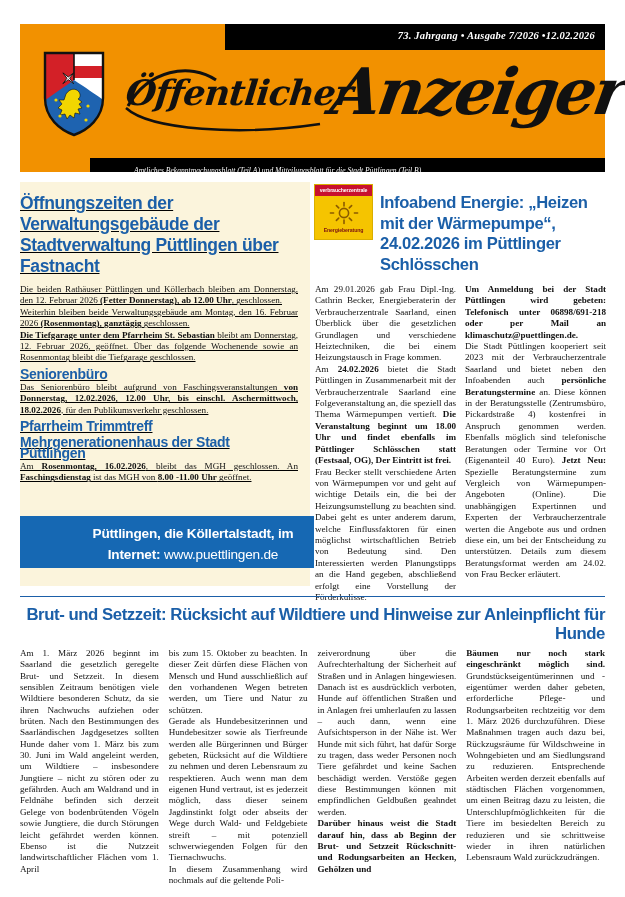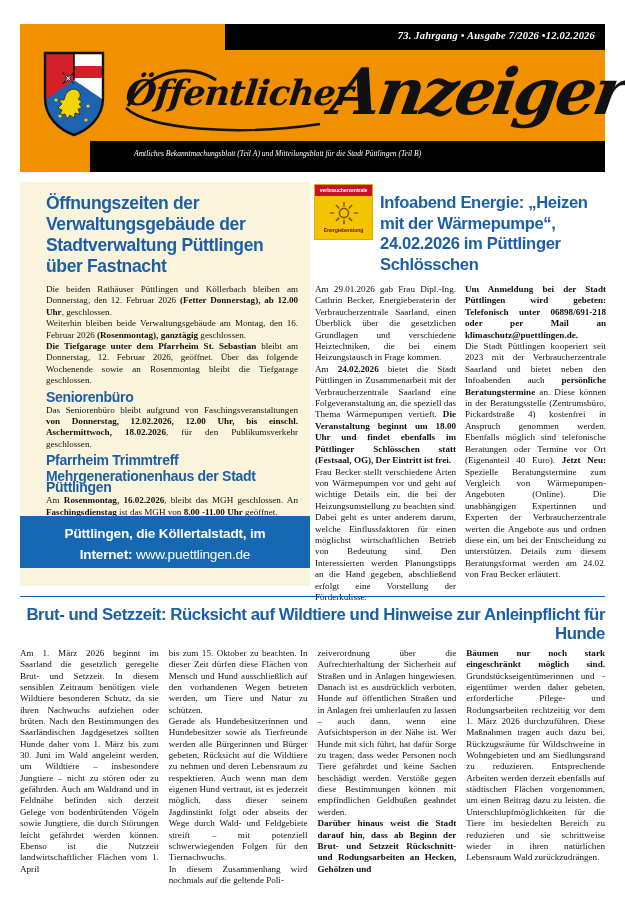--- a/index.html
+++ b/index.html
@@ -12,21 +12,21 @@
   .page{position:relative;width:625px;height:897px;background:#fff;}
 
   
   .masthead{position:absolute;left:20px;top:24px;width:585px;height:148px;background:#F29100;}
   .issue-bar{position:absolute;right:0;top:0;width:380px;height:26px;background:#000;}
   .issue-bar span{
     display:block;color:#fff;font-style:italic;font-weight:bold;
     font-size:10.5px;text-align:right;padding:6px 10px 0 0;
     letter-spacing:.2px;font-family:"Liberation Serif",serif;
   }
-  .subtitle-bar{position:absolute;left:70px;bottom:0;right:0;height:31px;background:#000;}
+  .subtitle-bar{position:absolute;left:70px;bottom:0;right:0;height:14px;background:#000;}
   .subtitle-bar span{
     display:block;color:#fff;font-style:italic;font-size:7.6px;
     padding:8px 0 0 44px;font-family:"Liberation Serif",serif;
   }
   .crest{position:absolute;left:22px;top:26px;width:64px;height:88px;}
   .logo-word{
     position:absolute;left:100px;top:26px;width:480px;height:92px;
   }
   .logo-word .oeff{
     position:absolute;left:6px;top:22px;
@@ -88,20 +88,21 @@
     letter-spacing:-.1px;
   }
   .vz-sun{display:block;margin:5px auto 2px auto;}
 
   .cols2{column-count:2;column-gap:9px;}
 
   
   .blue-box{
     position:absolute;left:20px;top:516px;width:290px;height:52px;
     background:#1668B3;
+    padding-left:28px;
   }
   .blue-box .line{
     color:#fff;font-family:"Liberation Sans",sans-serif;font-size:13.6px;
     line-height:21px;text-align:center;letter-spacing:-.2px;
   }
   .blue-box .line.first{padding-top:7px;font-weight:bold;}
   .blue-box .line b{font-weight:bold;}
   .blue-box .line .thin{font-weight:normal;}
 
   
@@ -168,21 +169,21 @@
       <div class="oeff">Öffentlicher</div>
       <div class="anz">Anzeiger</div>
     </div>
 
     <div class="subtitle-bar">
       <span>Amtliches Bekanntmachungsblatt (Teil A) und Mitteilungsblatt für die Stadt Püttlingen (Teil B)</span>
     </div>
   </div>
 
   <div class="panel-left">
-    <div style="padding:11px 12px 0 26px;">
+    <div style="padding:11px 12px 0 0;text-decoration:underline;">
       <div class="headline-blue">Öffnungszeiten der Verwaltungsgebäude der Stadtverwaltung Püttlingen über Fastnacht</div>
 
       <div class="body" style="margin-top:7px;">
         <p>Die beiden Rathäuser Püttlingen und Köllerbach bleiben am Donnerstag, den 12. Februar 2026 <b>(Fetter Donnerstag), ab 12.00 Uhr</b>, geschlossen.</p>
         <p>Weiterhin bleiben beide Verwaltungsgebäude am Montag, den 16. Februar 2026 <b>(Rosenmontag), ganztägig</b> geschlossen.</p>
         <p><b>Die Tiefgarage unter dem Pfarrheim St. Sebastian</b> bleibt am Donnerstag, 12. Februar 2026, geöffnet. Über das folgende Wochenende sowie an Rosenmontag bleibt die Tiefgarage geschlossen.</p>
       </div>
 
       <div class="sub-blue">Seniorenbüro</div>
       <div class="body">Das Seniorenbüro bleibt aufgrund von Faschingsveranstaltungen <b>von Donnerstag, 12.02.2026, 12.00 Uhr, bis einschl. Aschermittwoch, 18.02.2026</b>, für den Publikumsverkehr geschlossen.</div>

